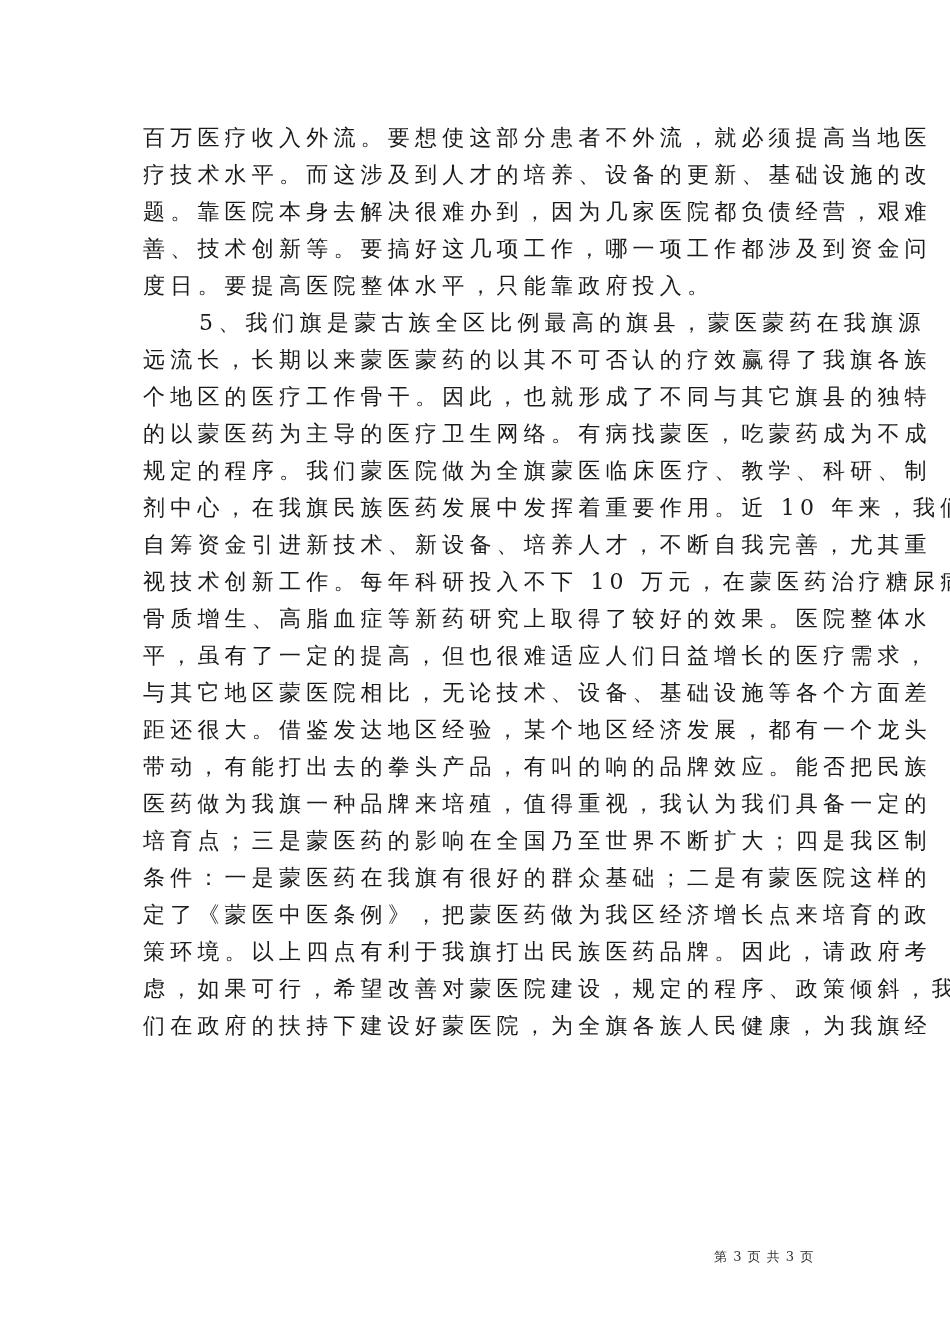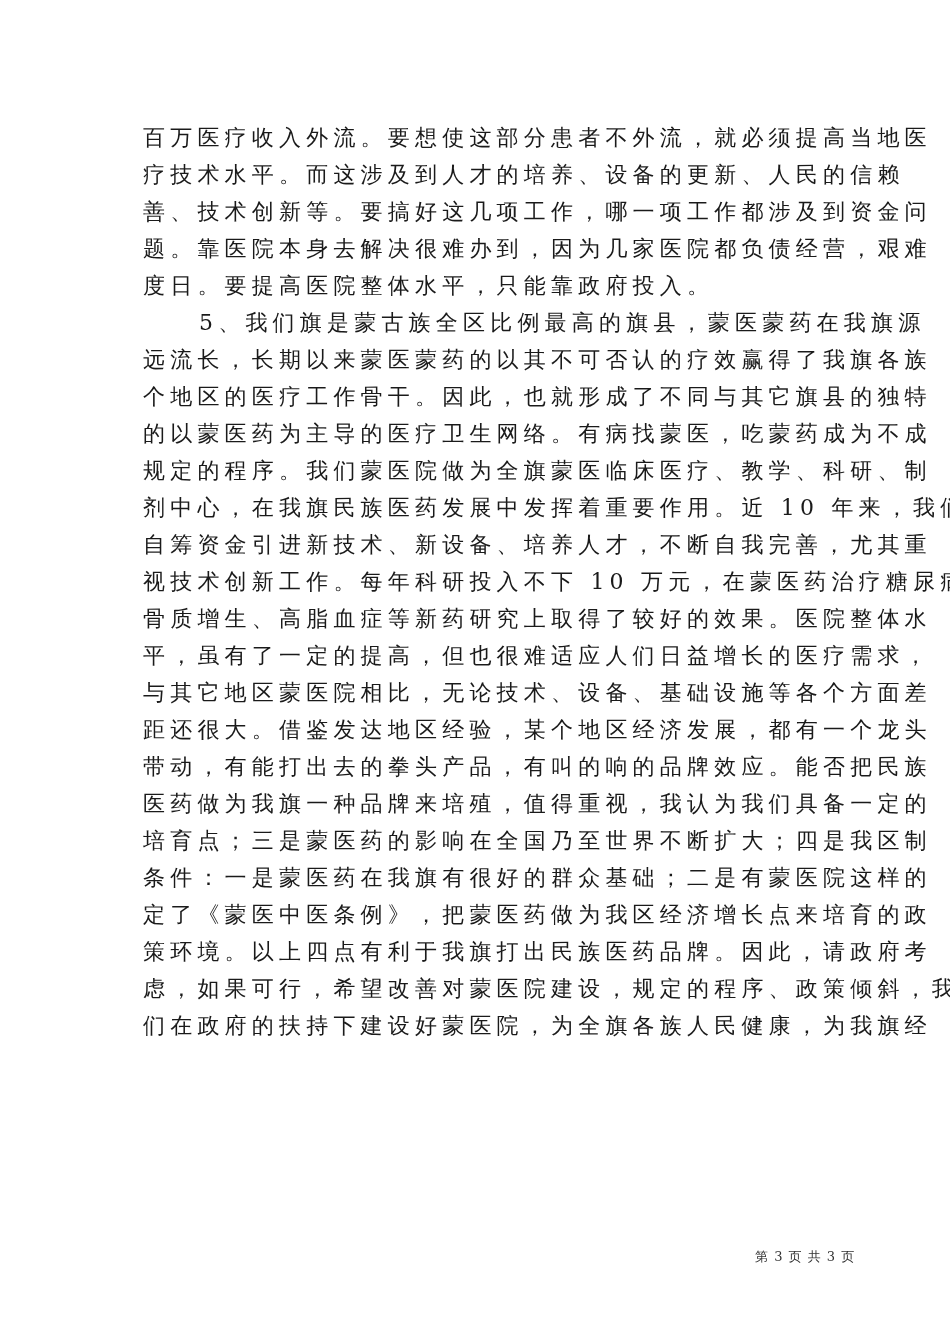--- a/index.html
+++ b/index.html
@@ -39,38 +39,38 @@
     text-align-last: justify;
   }
   .line.last {
     text-align-last: left;
   }
   .line.indent {
     padding-left: 56px;
   }
   .footer {
     position: absolute;
-    left: 755px;
+    left: 714px;
     top: 1248px;
     font-size: 13px;
     color: #333333;
     font-family: "DejaVu Serif", "Liberation Serif", serif;
     letter-spacing: 1px;
   }
 </style>
 </head>
 <body>
 
 <div class="page">
   <div class="body-text">
 
     <span class="line">百万医疗收入外流。要想使这部分患者不外流，就必须提高当地医</span>
-    <span class="line">疗技术水平。而这涉及到人才的培养、设备的更新、人民的信赖</span>
+    <span class="line">疗技术水平。而这涉及到人才的培养、设备的更新、基础设施的改</span>
+    <span class="line">题。靠医院本身去解决很难办到，因为几家医院都负债经营，艰难</span>
     <span class="line">善、技术创新等。要搞好这几项工作，哪一项工作都涉及到资金问</span>
-    <span class="line">题。靠医院本身去解决很难办到，因为几家医院都负债经营，艰难</span>
     <span class="line last">度日。要提高医院整体水平，只能靠政府投入。</span>
 
     <span class="line indent">5、我们旗是蒙古族全区比例最高的旗县，蒙医蒙药在我旗源</span>
     <span class="line">远流长，长期以来蒙医蒙药的以其不可否认的疗效赢得了我旗各族</span>
     <span class="line">个地区的医疗工作骨干。因此，也就形成了不同与其它旗县的独特</span>
     <span class="line">的以蒙医药为主导的医疗卫生网络。有病找蒙医，吃蒙药成为不成</span>
     <span class="line">规定的程序。我们蒙医院做为全旗蒙医临床医疗、教学、科研、制</span>
     <span class="line">剂中心，在我旗民族医药发展中发挥着重要作用。近 10 年来，我们</span>
     <span class="line">自筹资金引进新技术、新设备、培养人才，不断自我完善，尤其重</span>
     <span class="line">视技术创新工作。每年科研投入不下 10 万元，在蒙医药治疗糖尿病、</span>

